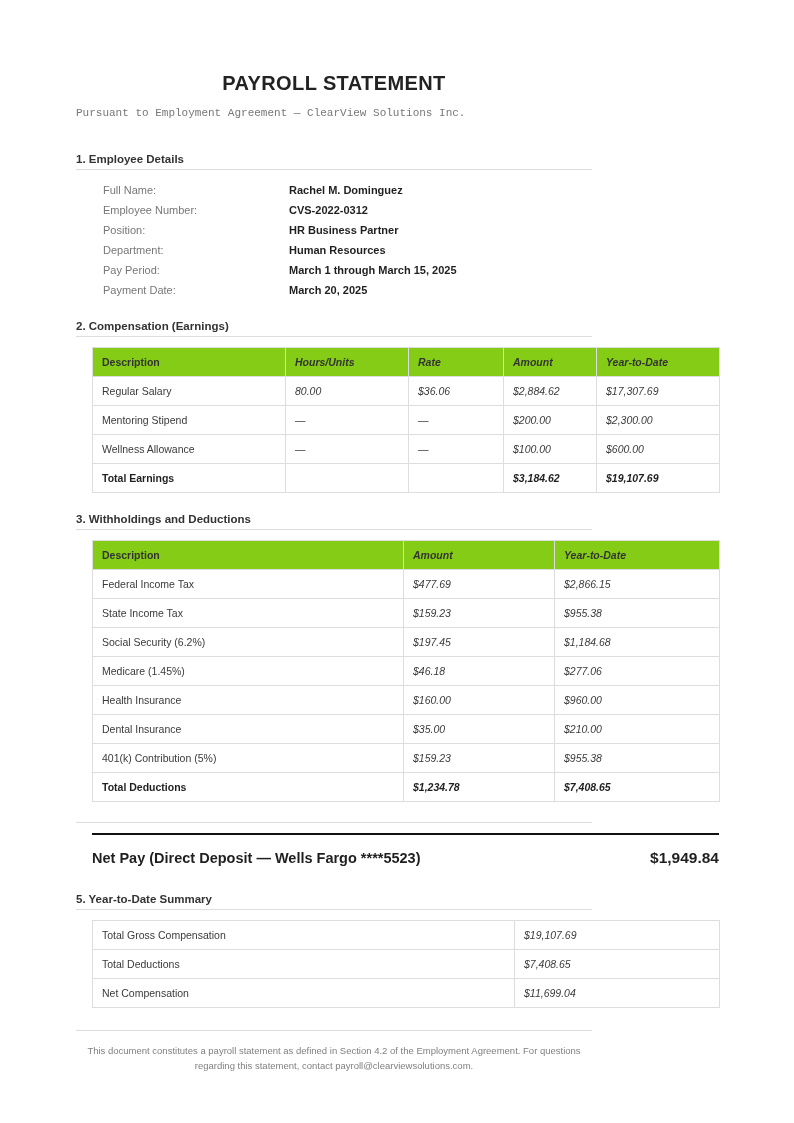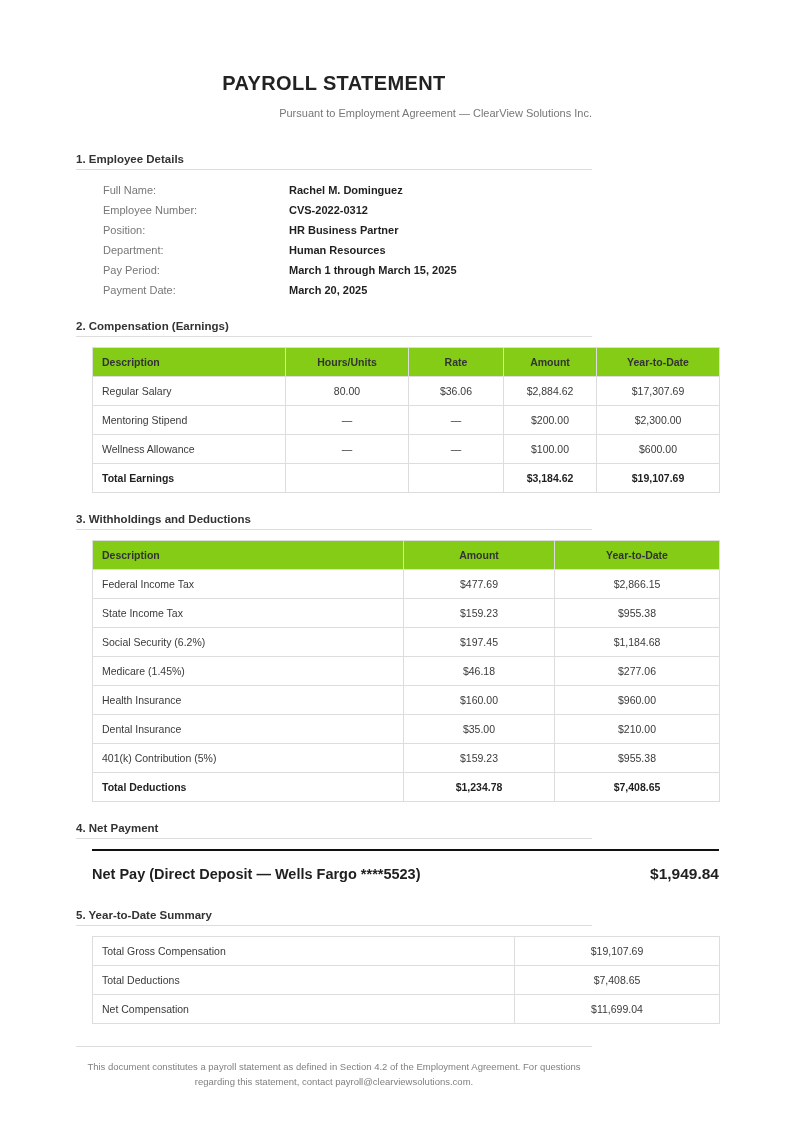--- a/index.html
+++ b/index.html
@@ -25,24 +25,25 @@
   
   .doc-title {
     text-align: center;
     font-size: 20px;
     font-weight: bold;
     letter-spacing: 0.4px;
     color: #222222;
     margin: 0 0 12px 0;
   }
   .doc-subtitle {
-    text-align: right;
+    text-align: left;
     font-size: 11px;
     color: #777777;
     margin: 0 0 34px 0;
+    font-family: Liberation Mono, monospace;
   }
 
   
   .section-heading {
     font-size: 11.5px;
     font-weight: bold;
     color: #333333;
     margin: 0 0 4px 0;
   }
   .section-rule {
@@ -90,21 +91,22 @@
     padding: 7px 9px;
     line-height: 14px;
     color: #3a3a3a;
   }
   table.data th {
     background: #84cc16;
     font-weight: bold;
     color: #333333;
   }
   .num {
-    text-align: center;
+    text-align: left;
+    font-style: italic;
   }
   .txt {
     text-align: left;
   }
   table.data tr.total-row td {
     font-weight: bold;
     color: #1f1f1f;
     border-top: 1px solid #bbbbbb;
   }
 
@@ -308,21 +310,20 @@
         <tr class="total-row">
           <td class="txt">Total Deductions</td>
           <td class="num">$1,234.78</td>
           <td class="num">$7,408.65</td>
         </tr>
       </tbody>
     </table>
   </div>
 
   <div class="section">
-    <div class="section-heading">4. Net Payment</div>
     <hr class="section-rule">
     <div class="netpay-block">
       <span class="netpay-label">Net Pay (Direct Deposit — Wells Fargo ****5523)</span>
       <span class="netpay-amount">$1,949.84</span>
     </div>
   </div>
 
   <div class="section">
     <div class="section-heading">5. Year-to-Date Summary</div>
     <hr class="section-rule">

